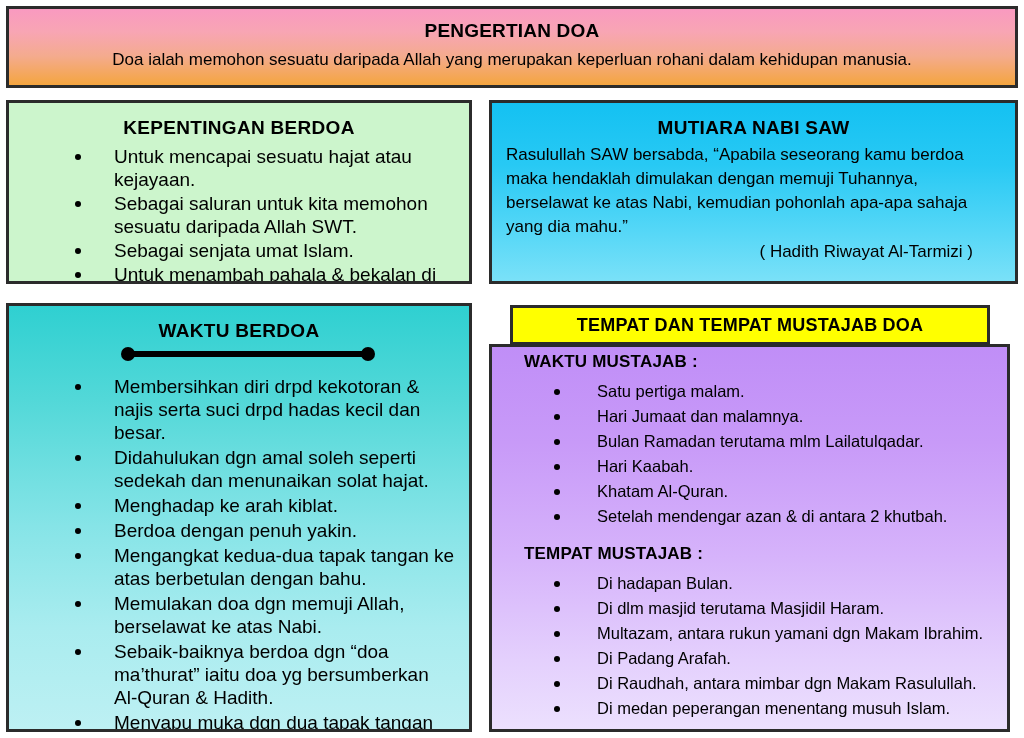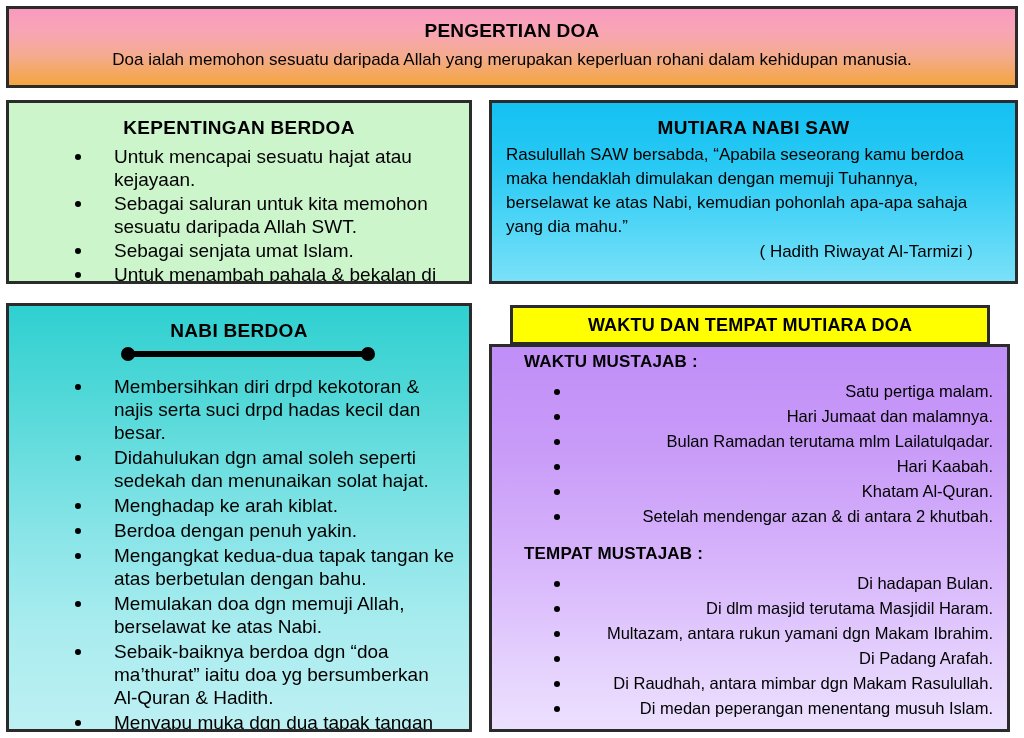--- a/index.html
+++ b/index.html
@@ -183,21 +183,20 @@
     font-weight: bold;
     letter-spacing: .2px;
     padding-left: 32px;
     margin-top: 4px;
     line-height: 22px;
   }
   #panel-waktu-body ul.blist > li {
     font-size: 16.5px;
     line-height: 25px;
     margin-bottom: 0;
-    text-align: right;
   }
   #panel-waktu-body ul.blist > li::before {
     left: 62px;
     top: 10px;
   }
   .spacer-sm { height: 10px; }
 </style>
 </head>
 <body>
 
@@ -218,40 +217,40 @@
     </ul>
   </div>
 
   <div class="panel" id="panel-mutiara">
     <div class="sec-title">MUTIARA NABI SAW</div>
     <div class="quote-body">Rasulullah SAW bersabda, “Apabila seseorang kamu berdoa maka hendaklah dimulakan dengan memuji Tuhannya, berselawat ke atas Nabi, kemudian pohonlah apa-apa sahaja yang dia mahu.”</div>
     <div class="quote-source">( Hadith Riwayat Al-Tarmizi )</div>
   </div>
 
   <div class="panel" id="panel-adab">
-    <div class="sec-title">NABI BERDOA</div>
+    <div class="sec-title">WAKTU BERDOA</div>
     <div class="divider-wrap">
       <div class="divider-line"></div>
       <div class="divider-dot left"></div>
       <div class="divider-dot right"></div>
     </div>
     <ul class="blist">
       <li>Membersihkan diri drpd kekotoran &amp; najis serta suci drpd hadas kecil dan besar.</li>
       <li>Didahulukan dgn amal soleh seperti sedekah dan menunaikan solat hajat.</li>
       <li>Menghadap ke arah kiblat.</li>
       <li>Berdoa dengan penuh yakin.</li>
       <li>Mengangkat kedua-dua tapak tangan ke atas berbetulan dengan bahu.</li>
       <li>Memulakan doa dgn memuji Allah, berselawat ke atas Nabi.</li>
       <li>Sebaik-baiknya berdoa dgn “doa ma’thurat” iaitu doa yg bersumberkan Al-Quran &amp; Hadith.</li>
       <li>Menyapu muka dgn dua tapak tangan apabila selesai berdoa.</li>
     </ul>
   </div>
 
   <div class="panel" id="panel-waktu-header">
-    <div class="yellow-title">WAKTU DAN TEMPAT MUTIARA DOA</div>
+    <div class="yellow-title">TEMPAT DAN TEMPAT MUSTAJAB DOA</div>
   </div>
 
   <div class="panel" id="panel-waktu-body">
     <div class="sub-head">WAKTU MUSTAJAB :</div>
     <ul class="blist">
       <li>Satu pertiga malam.</li>
       <li>Hari Jumaat dan malamnya.</li>
       <li>Bulan Ramadan terutama mlm Lailatulqadar.</li>
       <li>Hari Kaabah.</li>
       <li>Khatam Al-Quran.</li>

